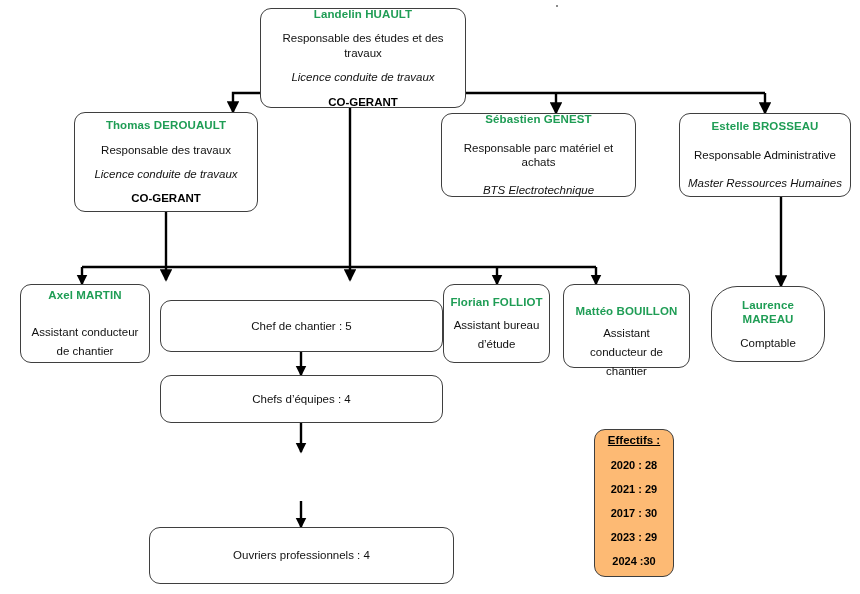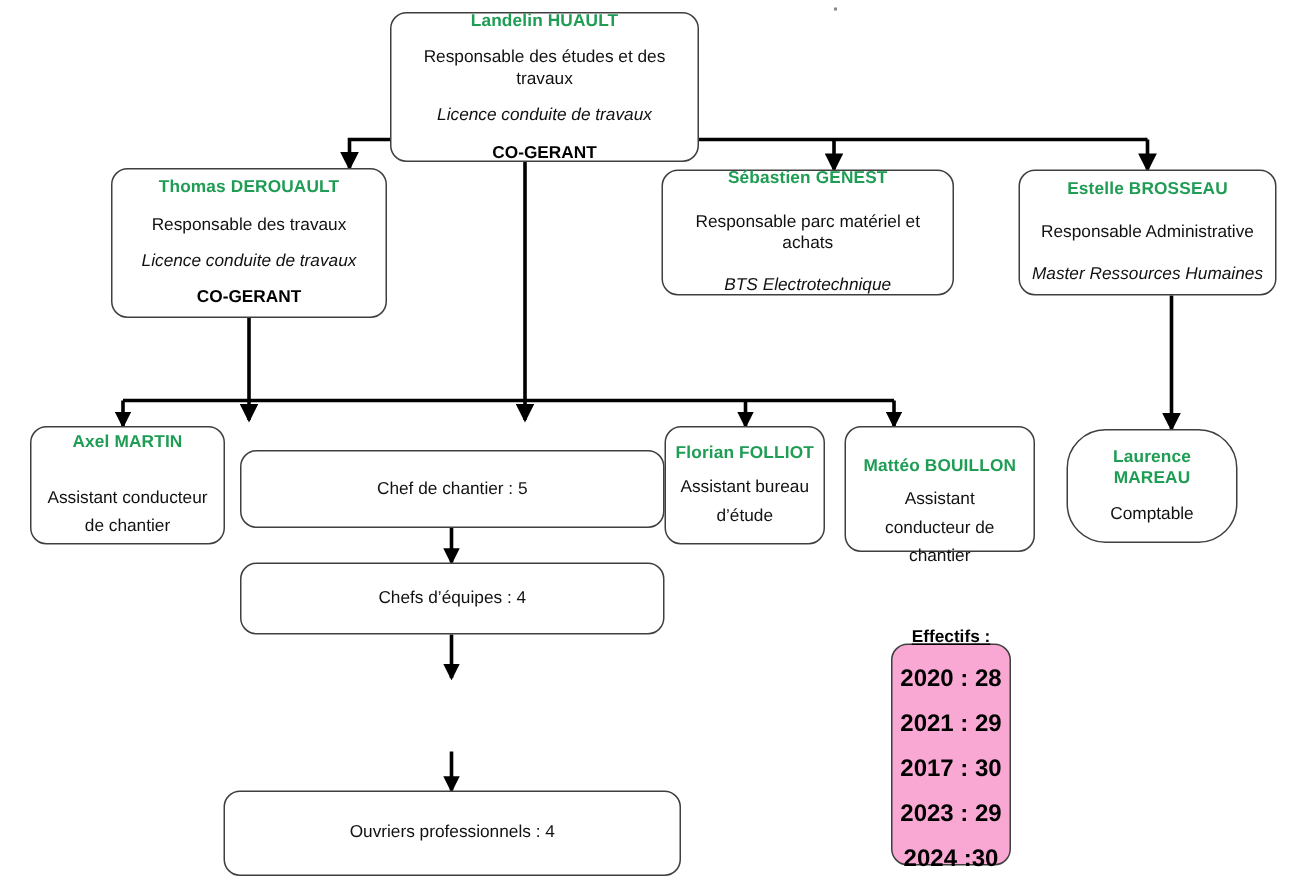--- a/index.html
+++ b/index.html
@@ -74,36 +74,36 @@
   .node.spaced .line { margin: 5px 0; }
   .node.tight .line { margin: 2.5px 0; }
   .node.loose .line { margin: 7px 0; }
 
   
   #effectifs-box {
     position: absolute;
     box-sizing: border-box;
     border: 1.3px solid #3f3f3f;
     border-radius: 11px;
-    background: #f9a8d4;
+    background: #fdba74;
     display: flex;
     flex-direction: column;
     align-items: center;
     justify-content: center;
     z-index: 2;
   }
   #effectifs-box .eff-title {
     font-size: 11.5px;
     font-weight: bold;
     text-decoration: underline;
     color: #000000;
     margin-bottom: 7px;
   }
   #effectifs-box .eff-row {
-    font-size: 16px;
+    font-size: 11px;
     font-weight: bold;
     color: #000000;
     margin: 6px 0;
     text-align: center;
   }
   .dot-mark {
     position: absolute;
     width: 2px;
     height: 2px;
     background: #8a8a8a;

